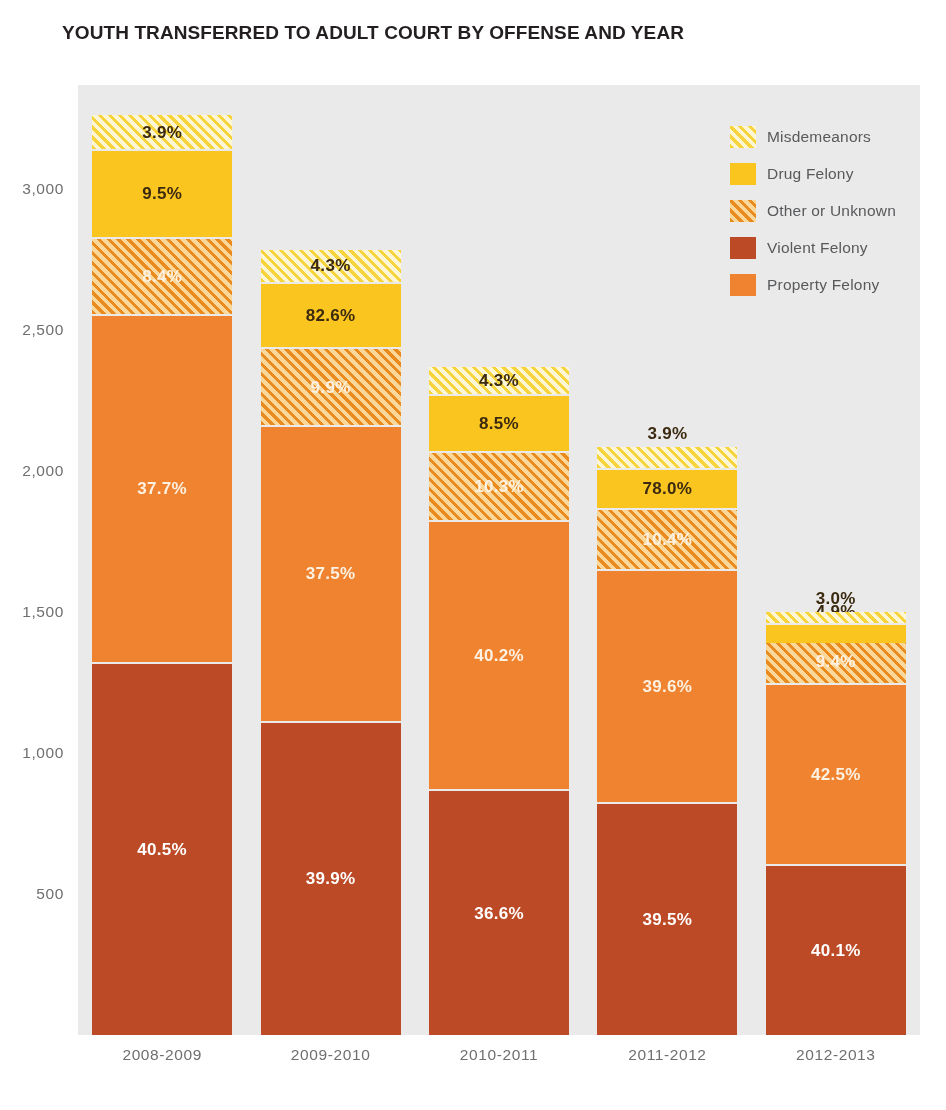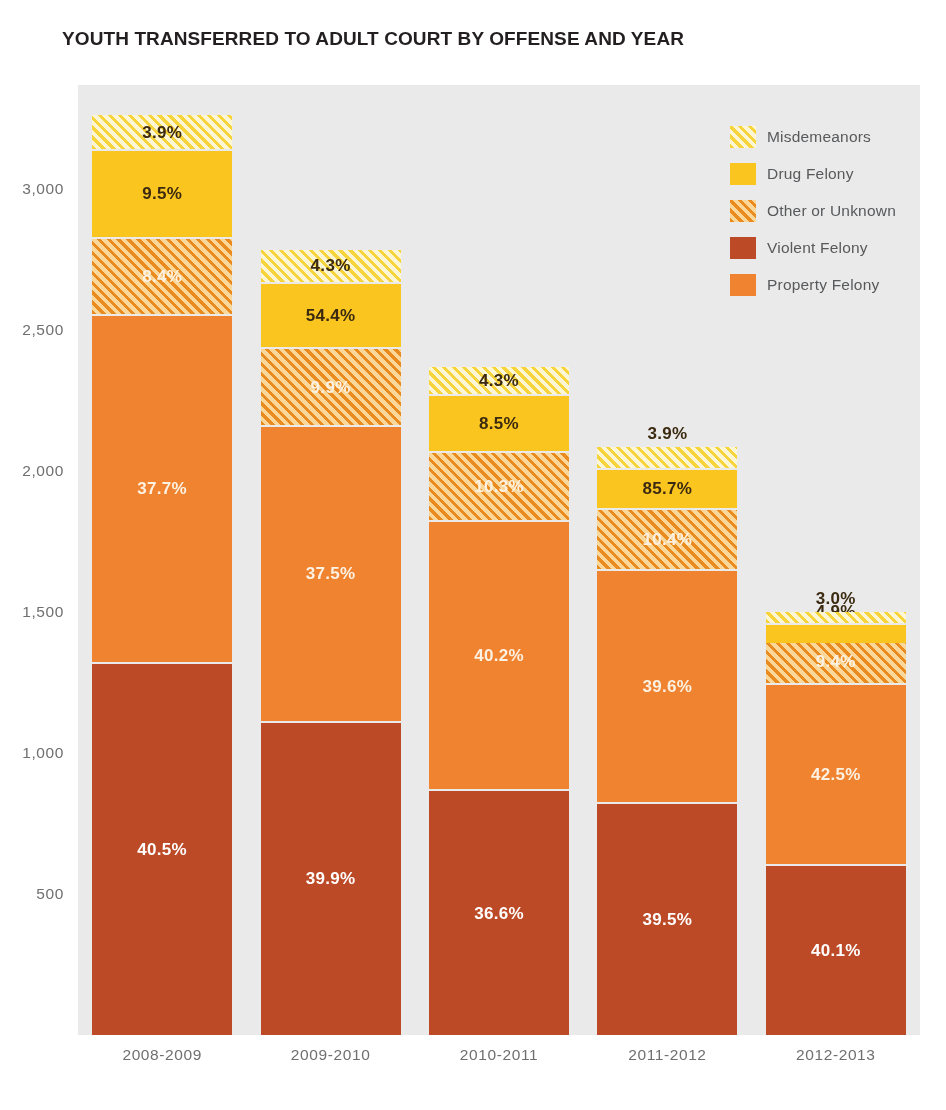--- a/index.html
+++ b/index.html
@@ -32,21 +32,21 @@
     color: #8d8d8d;
     font-weight: 400;
     line-height: 22px;
   }
   #chart-title {
     font-size: 19px;
     letter-spacing: 0.1px;
     color: #231f20;
     font-weight: 700;
     line-height: 25px;
-    margin-top: 18px;
+    margin-top: 12px;
   }
 
   
   #plot-area {
     position: absolute;
     left: 78px;
     top: 85px;
     width: 842px;
     height: 950px;
     background: #eaeaea;
@@ -213,21 +213,21 @@
         <div class="segment c-violent" style="bottom: 0px; height: 312.375px;">
           <span class="seg-label t-light">39.9%</span>
         </div>
         <div class="segment c-property" style="bottom: 314.375px; height: 293.466px;">
           <span class="seg-label t-cream">37.5%</span>
         </div>
         <div class="segment c-other" style="bottom: 609.841px; height: 76.0029px;">
           <span class="seg-label t-cream">9.9%</span>
         </div>
         <div class="segment c-drug" style="bottom: 687.844px; height: 63.3964px;">
-          <span class="seg-label t-dark">54.4%</span>
+          <span class="seg-label t-dark">82.6%</span>
         </div>
         <div class="segment c-misd" style="bottom: 753.24px; height: 31.88px;">
           <span class="seg-label t-dark">4.3%</span>
         </div>
       </div>
       <div class="bar-group" style="left: 351px; width: 140px; height: 670.92px;">
         <div class="segment c-violent" style="bottom: 0px; height: 243.557px;">
           <span class="seg-label t-light">36.6%</span>
         </div>
         <div class="segment c-property" style="bottom: 245.557px; height: 267.71px; text-align: right;">
@@ -247,21 +247,21 @@
         <div class="segment c-violent" style="bottom: 0px; height: 230.722px;">
           <span class="seg-label t-light">39.5%</span>
         </div>
         <div class="segment c-property" style="bottom: 232.722px; height: 231.311px;">
           <span class="seg-label t-cream">39.6%</span>
         </div>
         <div class="segment c-other" style="bottom: 466.033px; height: 59.2736px;">
           <span class="seg-label t-cream">10.4%</span>
         </div>
         <div class="segment c-drug" style="bottom: 527.306px; height: 37.4743px;">
-          <span class="seg-label t-dark">85.7%</span>
+          <span class="seg-label t-dark">78.0%</span>
         </div>
         <div class="segment c-misd" style="bottom: 566.781px; height: 20.9776px;"></div>
         <span class="seg-label t-dark outside" style="bottom: 592.758px; left: 0px;">3.9%</span>
       </div>
       <div class="bar-group" style="left: 687.8px; width: 140px; height: 425.668px;">
         <div class="segment c-violent" style="bottom: 0px; height: 168.693px;">
           <span class="seg-label t-light">40.1%</span>
         </div>
         <div class="segment c-property" style="bottom: 170.693px; height: 178.909px;">
           <span class="seg-label t-cream">42.5%</span>

